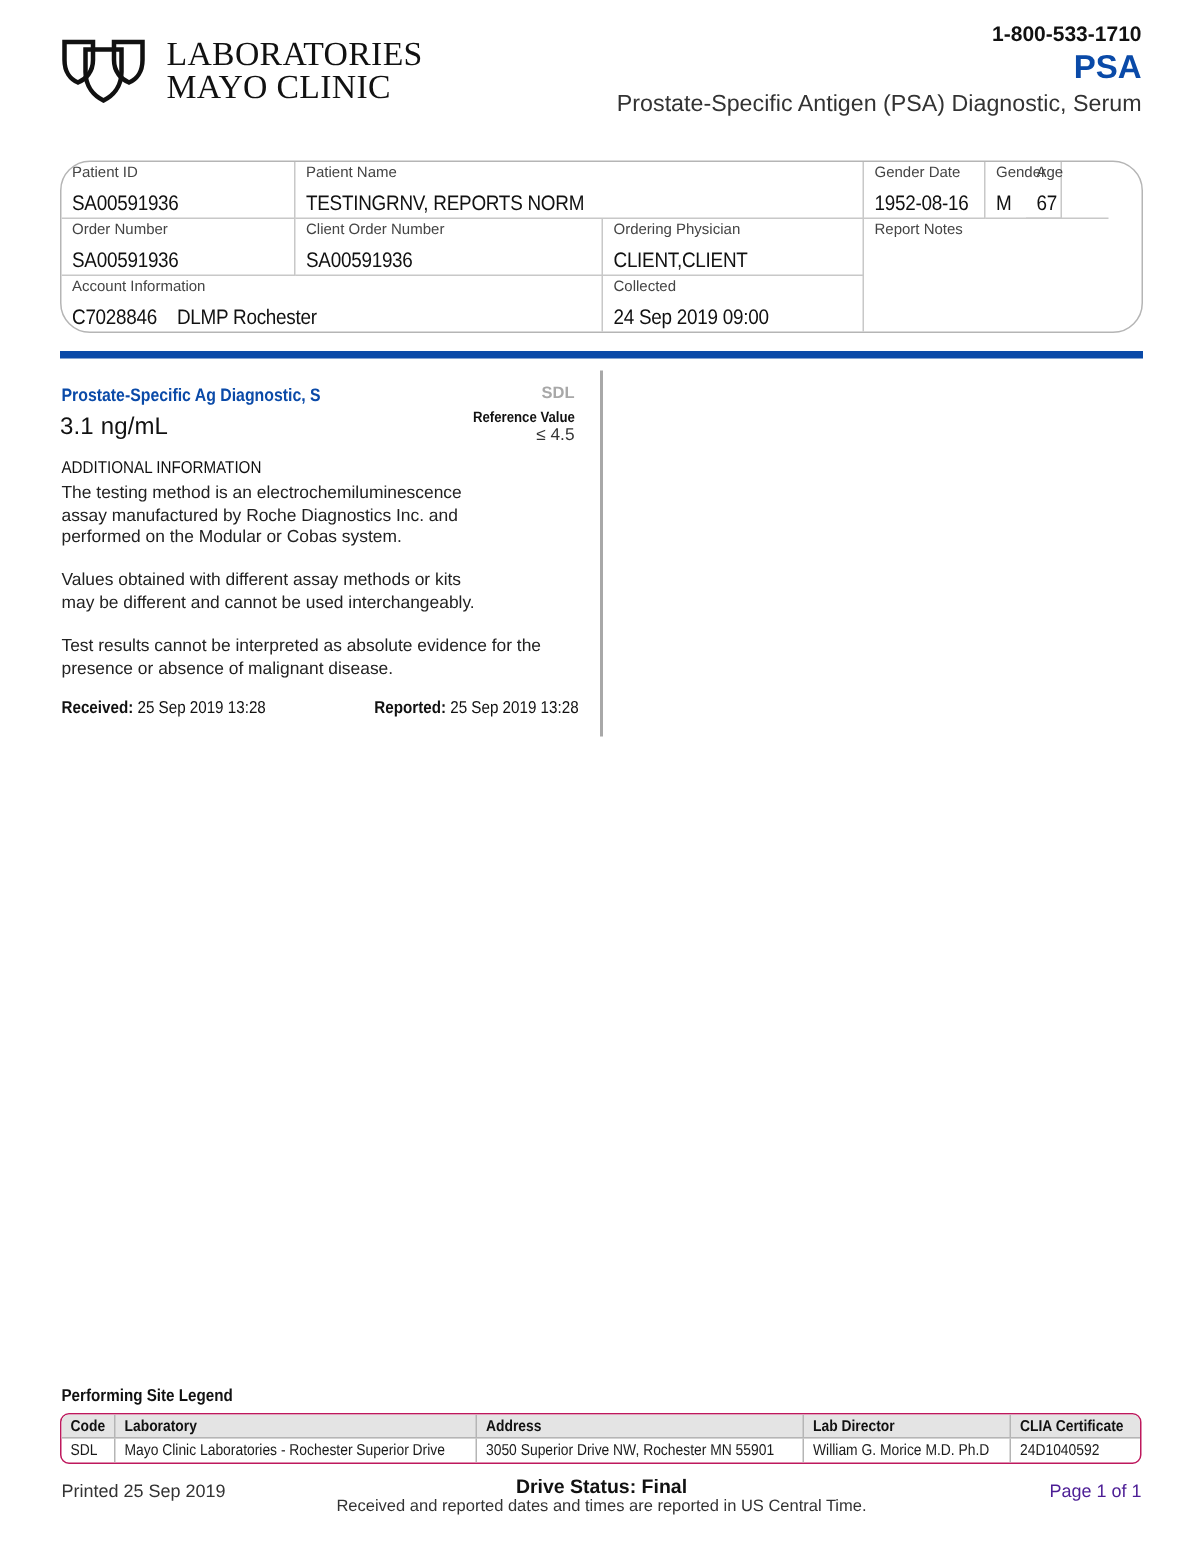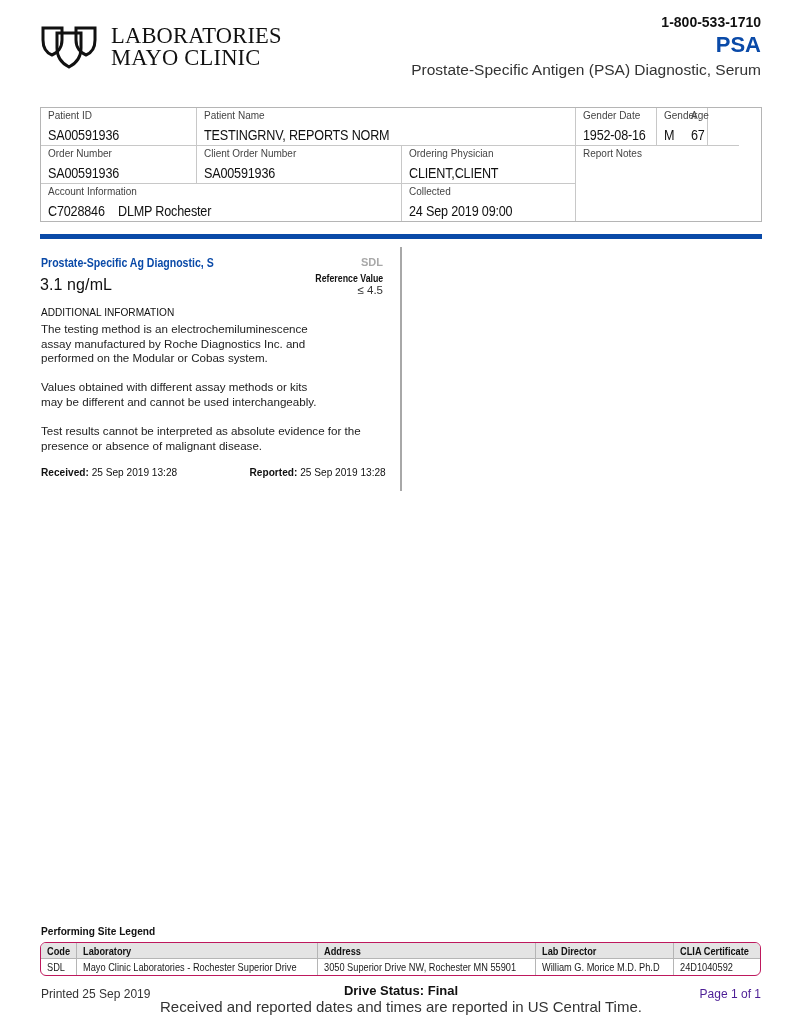--- a/index.html
+++ b/index.html
@@ -10,21 +10,21 @@
     .logo { position: absolute; left: 40px; top: 24px; display: flex; align-items: flex-start; }
     .logo svg { width: 58px; height: 46px; }
     .logo-text { position: absolute; left: 71px; top: 1px; font-family: "Liberation Serif", "DejaVu Serif", serif; font-size: 22.5px; line-height: 22px; letter-spacing: 0.2px; color: #111; white-space: nowrap; }
 
     .hdr-right { position: absolute; right: 41px; top: 13px; text-align: right; }
     .hdr-phone { font-size: 14px; font-weight: bold; color: #111; line-height: 18px; }
     .hdr-code { font-size: 22px; font-weight: bold; color: #0a4aa8; line-height: 26px; margin-top: 1px; }
     .hdr-test { font-size: 15.5px; color: #333; line-height: 20px; margin-top: 2px; }
 
     
-    .pbox { position: absolute; left: 40px; top: 107px; width: 722px; height: 115px; border: 1px solid #b5b5b5; border-radius: 0; overflow: hidden; }
+    .pbox { position: absolute; left: 40px; top: 107px; width: 722px; height: 115px; border: 1px solid #b5b5b5; border-radius: 20px; overflow: hidden; }
     .cell { position: absolute; border-color: #c8c8c8; border-style: solid; border-width: 0; padding: 2px 0 0 7px; }
     .cell .lbl { font-size: 10px; color: #444; line-height: 12px; }
     .cell .val { font-size: 14px; color: #111; line-height: 18px; margin-top: 4px; letter-spacing: -0.2px; transform: scaleX(0.9); transform-origin: left; white-space: nowrap; }
 
     
     .bluebar { position: absolute; left: 40px; top: 234px; width: 722px; height: 5px; background: #0a4aa8; }
 
     
     .vdiv { position: absolute; left: 400px; top: 247px; width: 2px; height: 244px; background: #a8a8a8; }
     .res-title { position: absolute; left: 41px; top: 256px; font-size: 12px; font-weight: bold; color: #0a4aa8; transform: scaleX(0.88); transform-origin: left; white-space: nowrap; }
@@ -43,21 +43,21 @@
     .leg-row { display: flex; height: 16px; }
     .leg-row.head { background: #e4e4e4; border-bottom: 1px solid #b5b5b5; }
     .leg-c { font-size: 10.5px; line-height: 16px; padding-left: 6px; border-right: 1px solid #b5b5b5; white-space: nowrap; overflow: hidden; }
     .leg-c:last-child { border-right: 0; }
     .leg-row.head .leg-c { font-weight: bold; color: #111; }
     .leg-c span { display: inline-block; transform: scaleX(0.88); transform-origin: left; }
 
     
     .ft-printed { position: absolute; left: 41px; top: 987px; font-size: 12px; color: #333; }
     .ft-status { position: absolute; left: 0; width: 802px; top: 983px; text-align: center; font-size: 13px; font-weight: bold; color: #111; }
-    .ft-note { position: absolute; left: 0; width: 802px; top: 998px; text-align: center; font-size: 15px; color: #333; }
+    .ft-note { position: absolute; left: 0; width: 802px; top: 998px; text-align: center; font-size: 11px; color: #333; }
     .ft-page { position: absolute; right: 41px; top: 987px; font-size: 12px; color: #4c1d95; }
   </style>
 </head>
 <body>
 
 <div class="logo">
   <svg viewBox="0 0 58 46">
     <g fill="none" stroke="#111" stroke-width="3">
       <path d="M3 4 H22 V16 C22 24 17 29 12 31 C7 29 3 24 3 16 Z"></path>
       <path d="M36 4 H55 V16 C55 24 51 29 46 31 C41 29 36 24 36 16 Z"></path>

